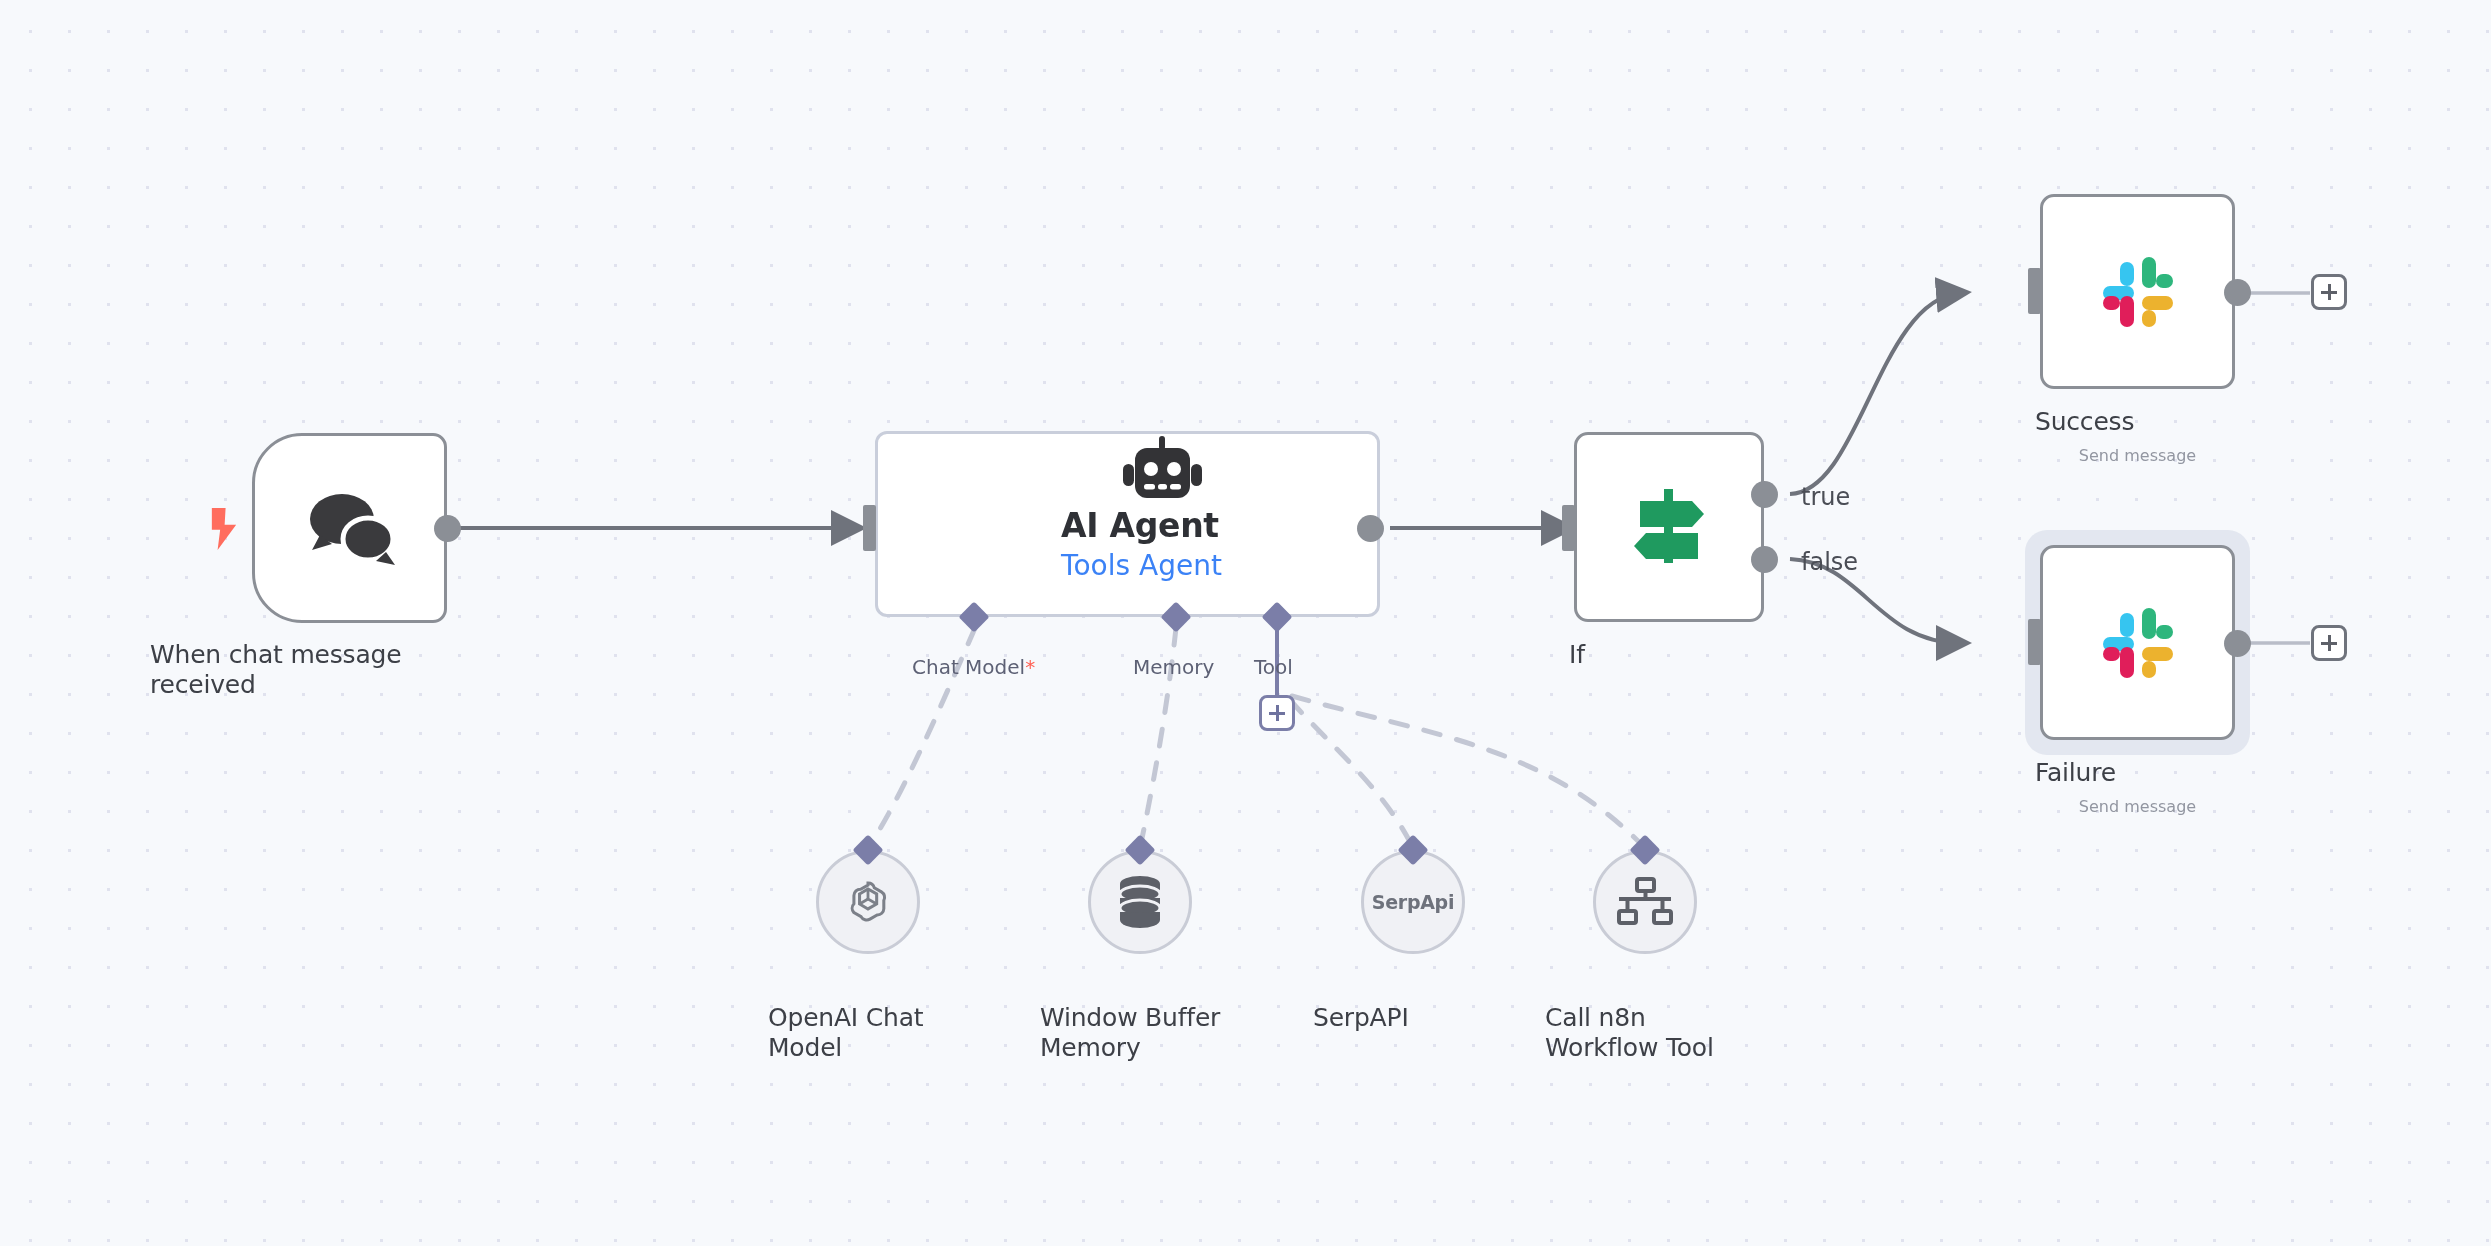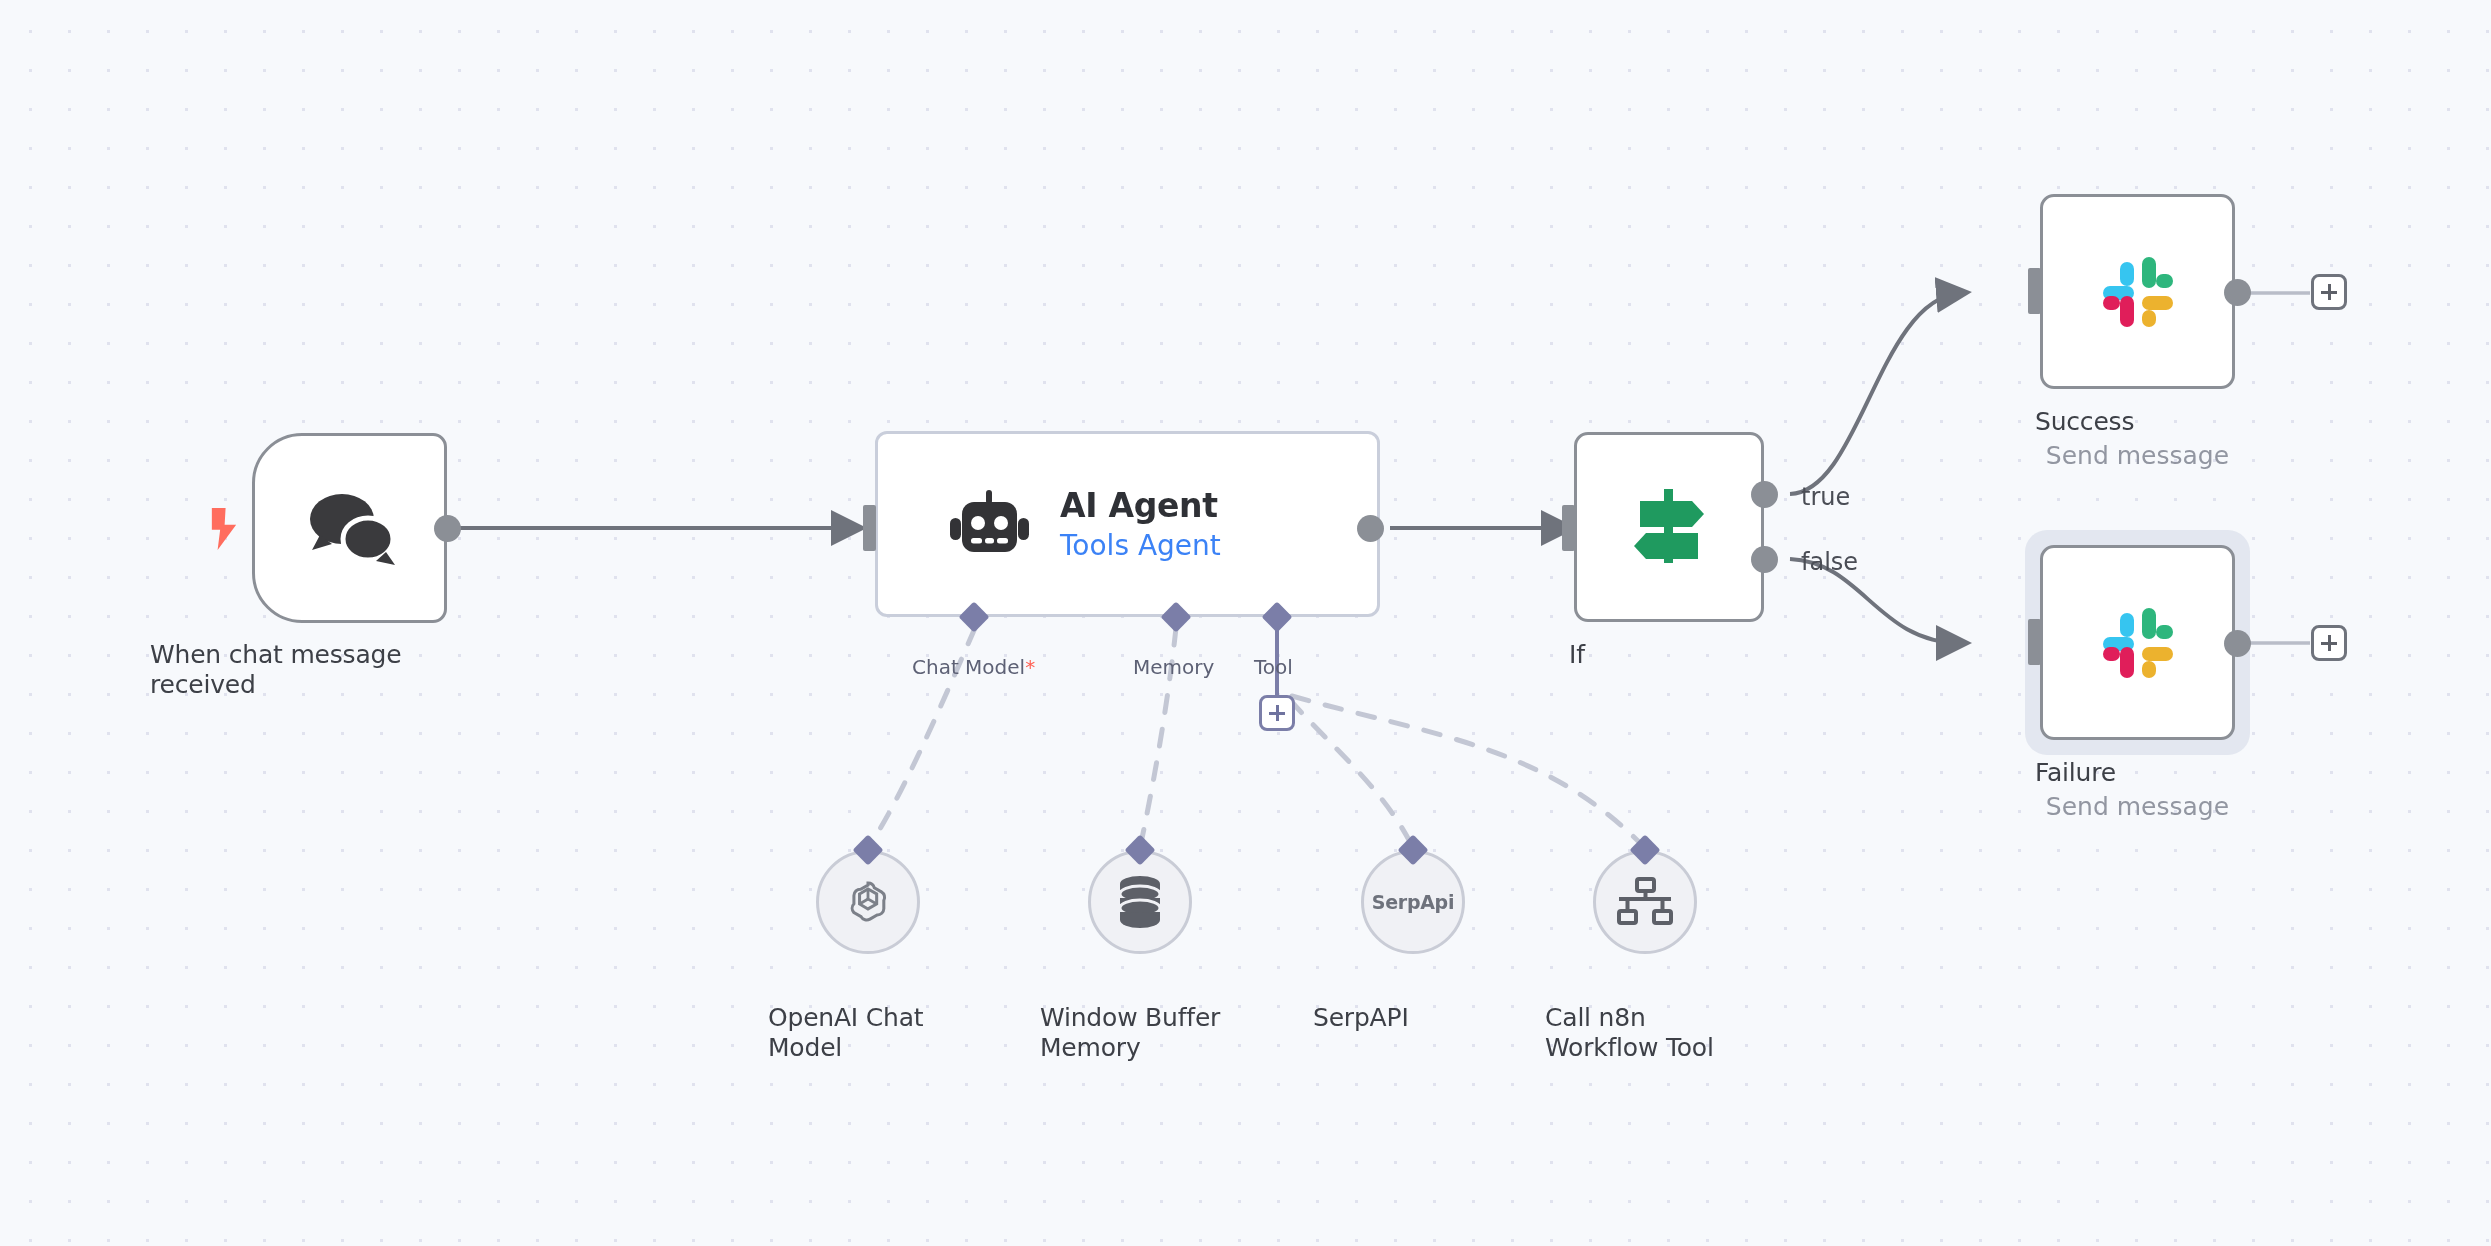--- a/index.html
+++ b/index.html
@@ -43,21 +43,21 @@
     color:#3d4047;
     font-size:25px;
     line-height:30px;
     letter-spacing:-0.2px;
     white-space: pre-line;
   }
   .subcaption {
     position:absolute;
     text-align:center;
     color:#9296a1;
-    font-size:25px;
+    font-size:16px;
     line-height:28px;
   }
 
   
   .port-in {
     position:absolute;
     width:13px; height:46px;
     background:#8b8f96;
     border-radius:2px;
   }
@@ -180,21 +180,21 @@
           </svg>
         </span>
       </div>
       <div class="lightning" style="left:208px; top:508px;"></div>
       <div class="port-out" style="left:434px; top:515px;"></div>
       <div class="caption" style="left:150px; top:640px; width:400px;">When chat message
 received</div>
     </div>
 
     <div class="node">
-      <div class="box agent" style="left:875px; top:431px; width:505px; height:186px;">
+      <div class="box agent" style="left:875px; top:431px; width:505px; height:186px;flex-direction:column;">
         <span class="icon-wrap" style="margin-left:70px;">
           <svg width="84" height="72" viewBox="0 0 84 72">
             <rect x="38" y="2" width="6" height="14" rx="3" fill="#333336"></rect>
             <rect x="14" y="14" width="55" height="50" rx="12" fill="#333336"></rect>
             <rect x="2" y="30" width="11" height="22" rx="5.5" fill="#333336"></rect>
             <rect x="70" y="30" width="11" height="22" rx="5.5" fill="#333336"></rect>
             <circle cx="30" cy="35" r="7" fill="#fff"></circle>
             <circle cx="53" cy="35" r="7" fill="#fff"></circle>
             <rect x="23" y="50" width="11" height="5.5" rx="2.5" fill="#fff"></rect>
             <rect x="37" y="50" width="9" height="5.5" rx="2.5" fill="#fff"></rect>

